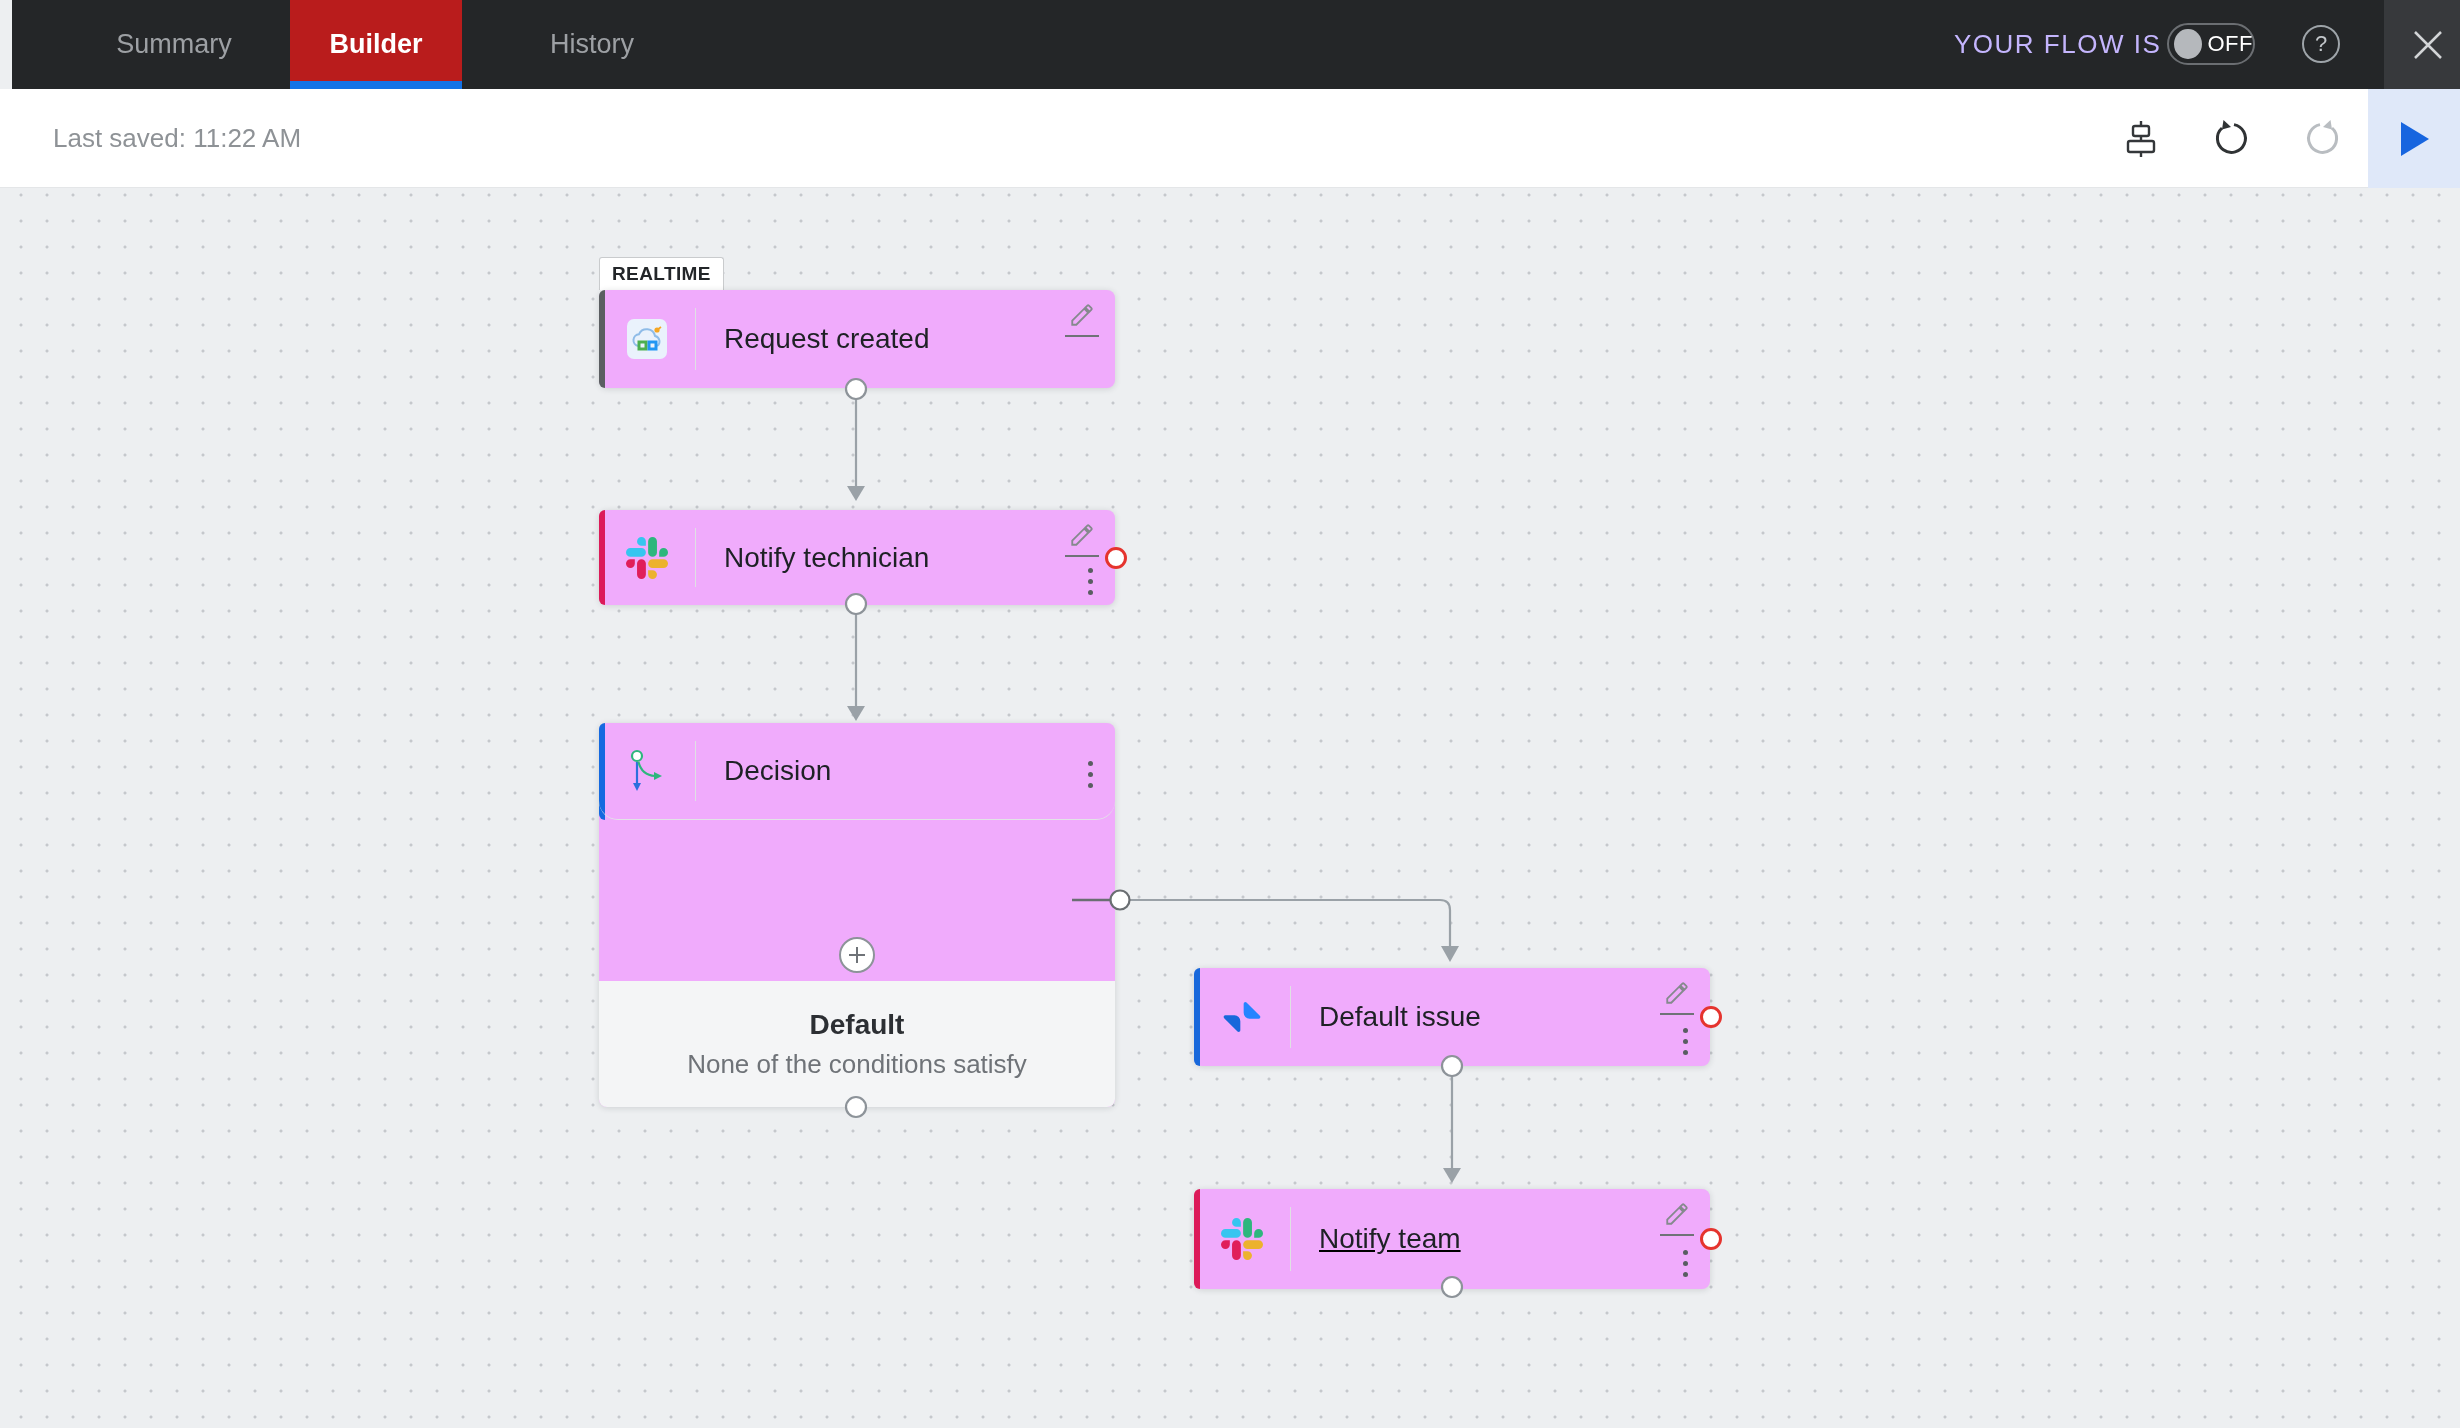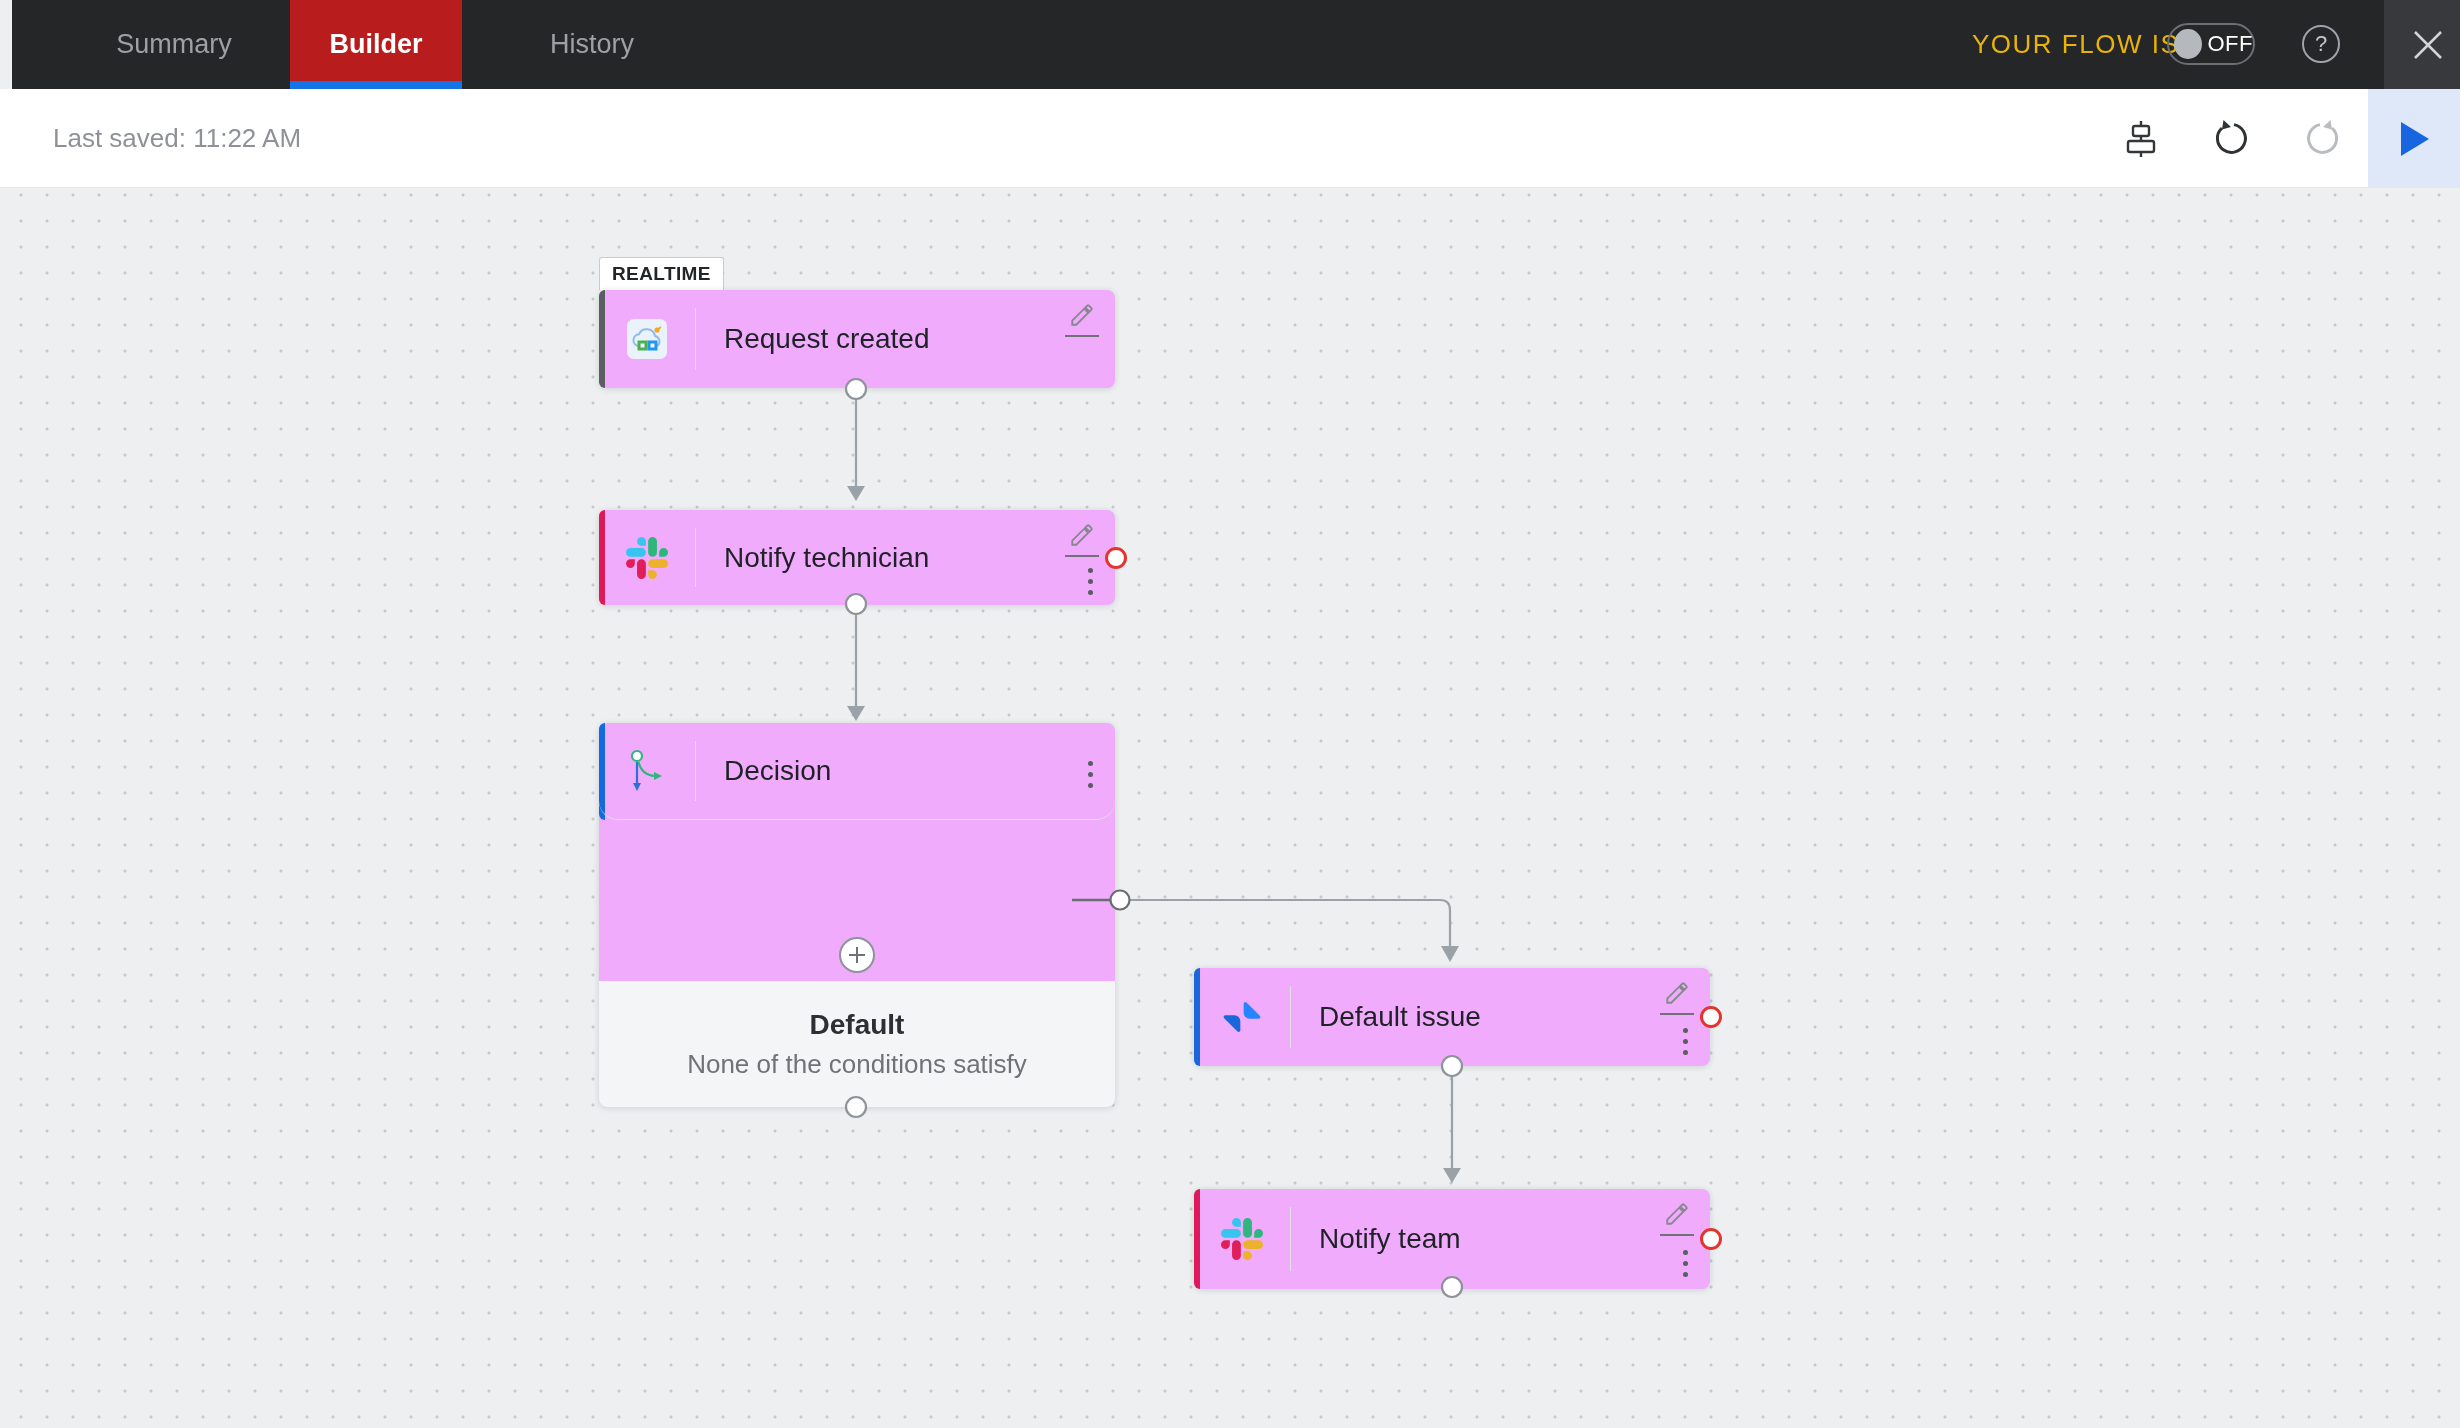--- a/index.html
+++ b/index.html
@@ -11,21 +11,21 @@
   
   .app-header{position:absolute;left:12px;top:0;width:2460px;height:89px;background:#242628;z-index:5;}
   .tab{position:absolute;top:0;height:89px;display:flex;align-items:center;justify-content:center;
        font-size:27px;color:#9da0a4;cursor:pointer;}
   .tab.active{background:#b91c1c;color:#fff;font-weight:bold;}
   .tab.active::after{content:"";position:absolute;left:0;right:0;bottom:0;height:8px;background:#1473e6;}
   .tab-summary{left:88px;width:148px;}
   .tab-builder{left:278px;width:172px;}
   .tab-history{left:500px;width:160px;}
   .flow-status{position:absolute;top:0;height:89px;left:1942px;display:flex;align-items:center;
-       font-size:26px;letter-spacing:1.5px;color:#eab308;margin-left:18px;}
+       font-size:26px;letter-spacing:1.5px;color:#c4b5fd;}
   .toggle{position:absolute;left:2155px;top:23px;width:88px;height:42px;border:2px solid #6b6e72;
        border-radius:22px;box-sizing:border-box;display:flex;align-items:center;cursor:pointer;}
   .toggle-knob{width:30px;height:30px;border-radius:50%;background:#b5b8bc;margin-left:5px;}
   .toggle-label{color:#fff;font-size:22px;margin-left:6px;letter-spacing:.5px;}
   .help-btn{position:absolute;left:2290px;top:25px;width:38px;height:38px;border:2px solid #9ea4a9;
        border-radius:50%;box-sizing:border-box;color:#c3c7cb;font-size:22px;display:flex;
        align-items:center;justify-content:center;cursor:pointer;}
   .close-panel{position:absolute;left:2372px;top:0;width:88px;height:89px;background:#37393c;
        display:flex;align-items:center;justify-content:center;cursor:pointer;}
   
@@ -282,21 +282,21 @@
     <div class="edit-underline"></div>
   </div>
   <div class="kebab" style="top:60px;">
     <i></i>
       <i></i>
       <i></i>
   </div>
   <div class="err-dot"></div>
 </div>
 
-<div class="node" style="left:1194px;top:1189px;width:516px;height:100px;">
+<div class="node" style="left:1194px;top:1189px;width:516px;height:100px;text-decoration:underline;">
   <div class="accent accent-pink" style="height:100px;"></div>
   <div class="node-row">
     <div class="icon-box">
       <svg width="42" height="42" viewBox="0 0 24 24">
         <path fill="#E01E5A" d="M5.042 15.165a2.528 2.528 0 0 1-2.52 2.523A2.528 2.528 0 0 1 0 15.165a2.527 2.527 0 0 1 2.522-2.52h2.52v2.52zM6.313 15.165a2.527 2.527 0 0 1 2.521-2.52 2.527 2.527 0 0 1 2.521 2.52v6.313A2.528 2.528 0 0 1 8.834 24a2.528 2.528 0 0 1-2.521-2.522v-6.313z"></path>
         <path fill="#36C5F0" d="M8.834 5.042a2.528 2.528 0 0 1-2.521-2.52A2.528 2.528 0 0 1 8.834 0a2.528 2.528 0 0 1 2.521 2.522v2.52H8.834zM8.834 6.313a2.528 2.528 0 0 1 2.521 2.521 2.528 2.528 0 0 1-2.521 2.521H2.522A2.528 2.528 0 0 1 0 8.834a2.528 2.528 0 0 1 2.522-2.521h6.312z"></path>
         <path fill="#2EB67D" d="M18.956 8.834a2.528 2.528 0 0 1 2.522-2.521A2.528 2.528 0 0 1 24 8.834a2.528 2.528 0 0 1-2.522 2.521h-2.522V8.834zM17.688 8.834a2.528 2.528 0 0 1-2.523 2.521 2.527 2.527 0 0 1-2.52-2.521V2.522A2.527 2.527 0 0 1 15.165 0a2.528 2.528 0 0 1 2.523 2.522v6.312z"></path>
         <path fill="#ECB22E" d="M15.165 18.956a2.528 2.528 0 0 1 2.523 2.522A2.528 2.528 0 0 1 15.165 24a2.527 2.527 0 0 1-2.52-2.522v-2.522h2.52zM15.165 17.688a2.527 2.527 0 0 1-2.52-2.523 2.526 2.526 0 0 1 2.52-2.52h6.313A2.527 2.527 0 0 1 24 15.165a2.528 2.528 0 0 1-2.522 2.523h-6.313z"></path>
       </svg>
     </div>

